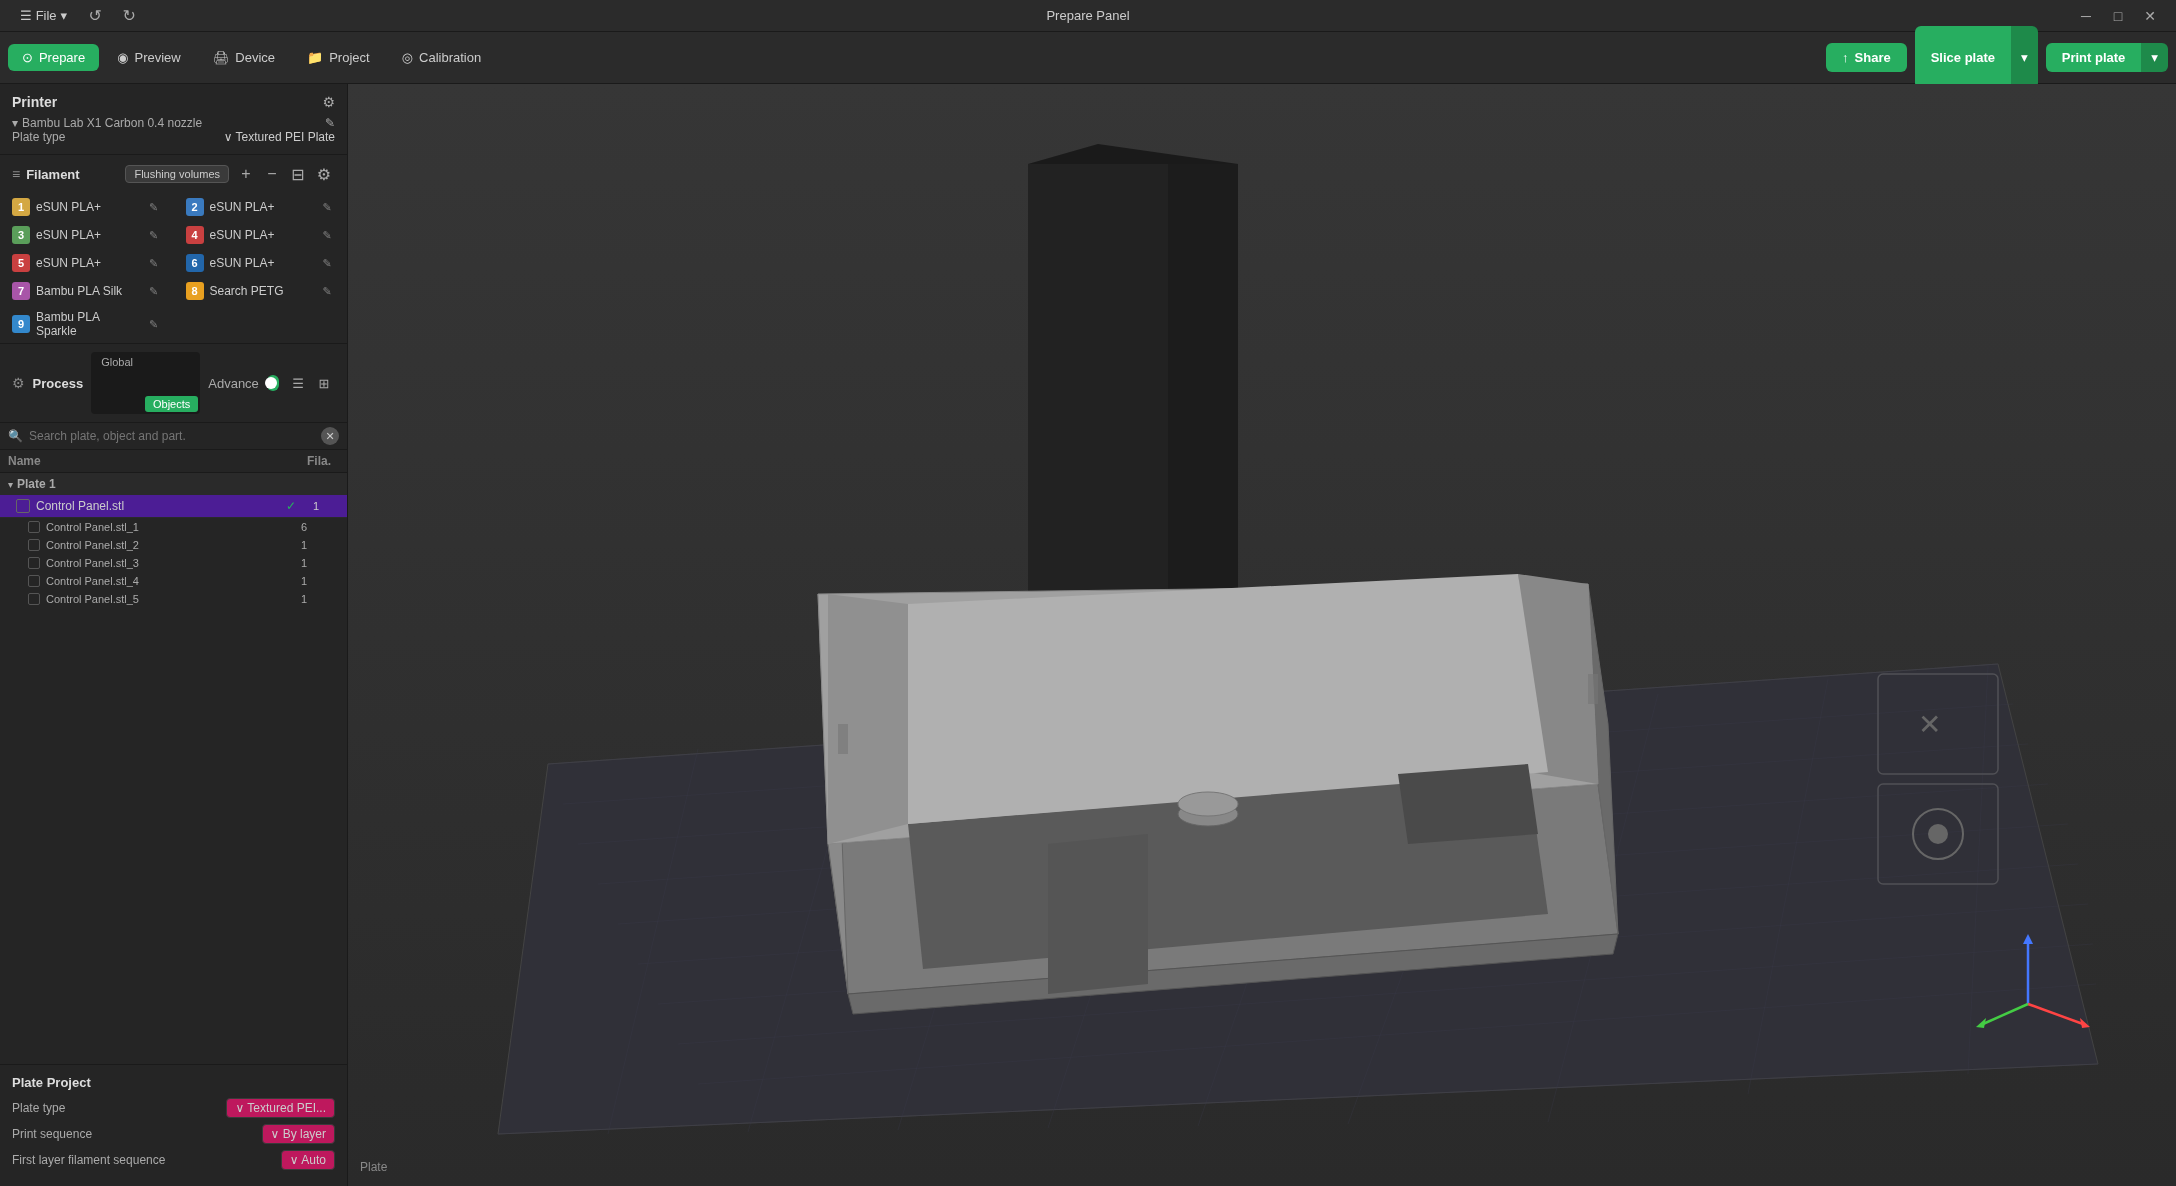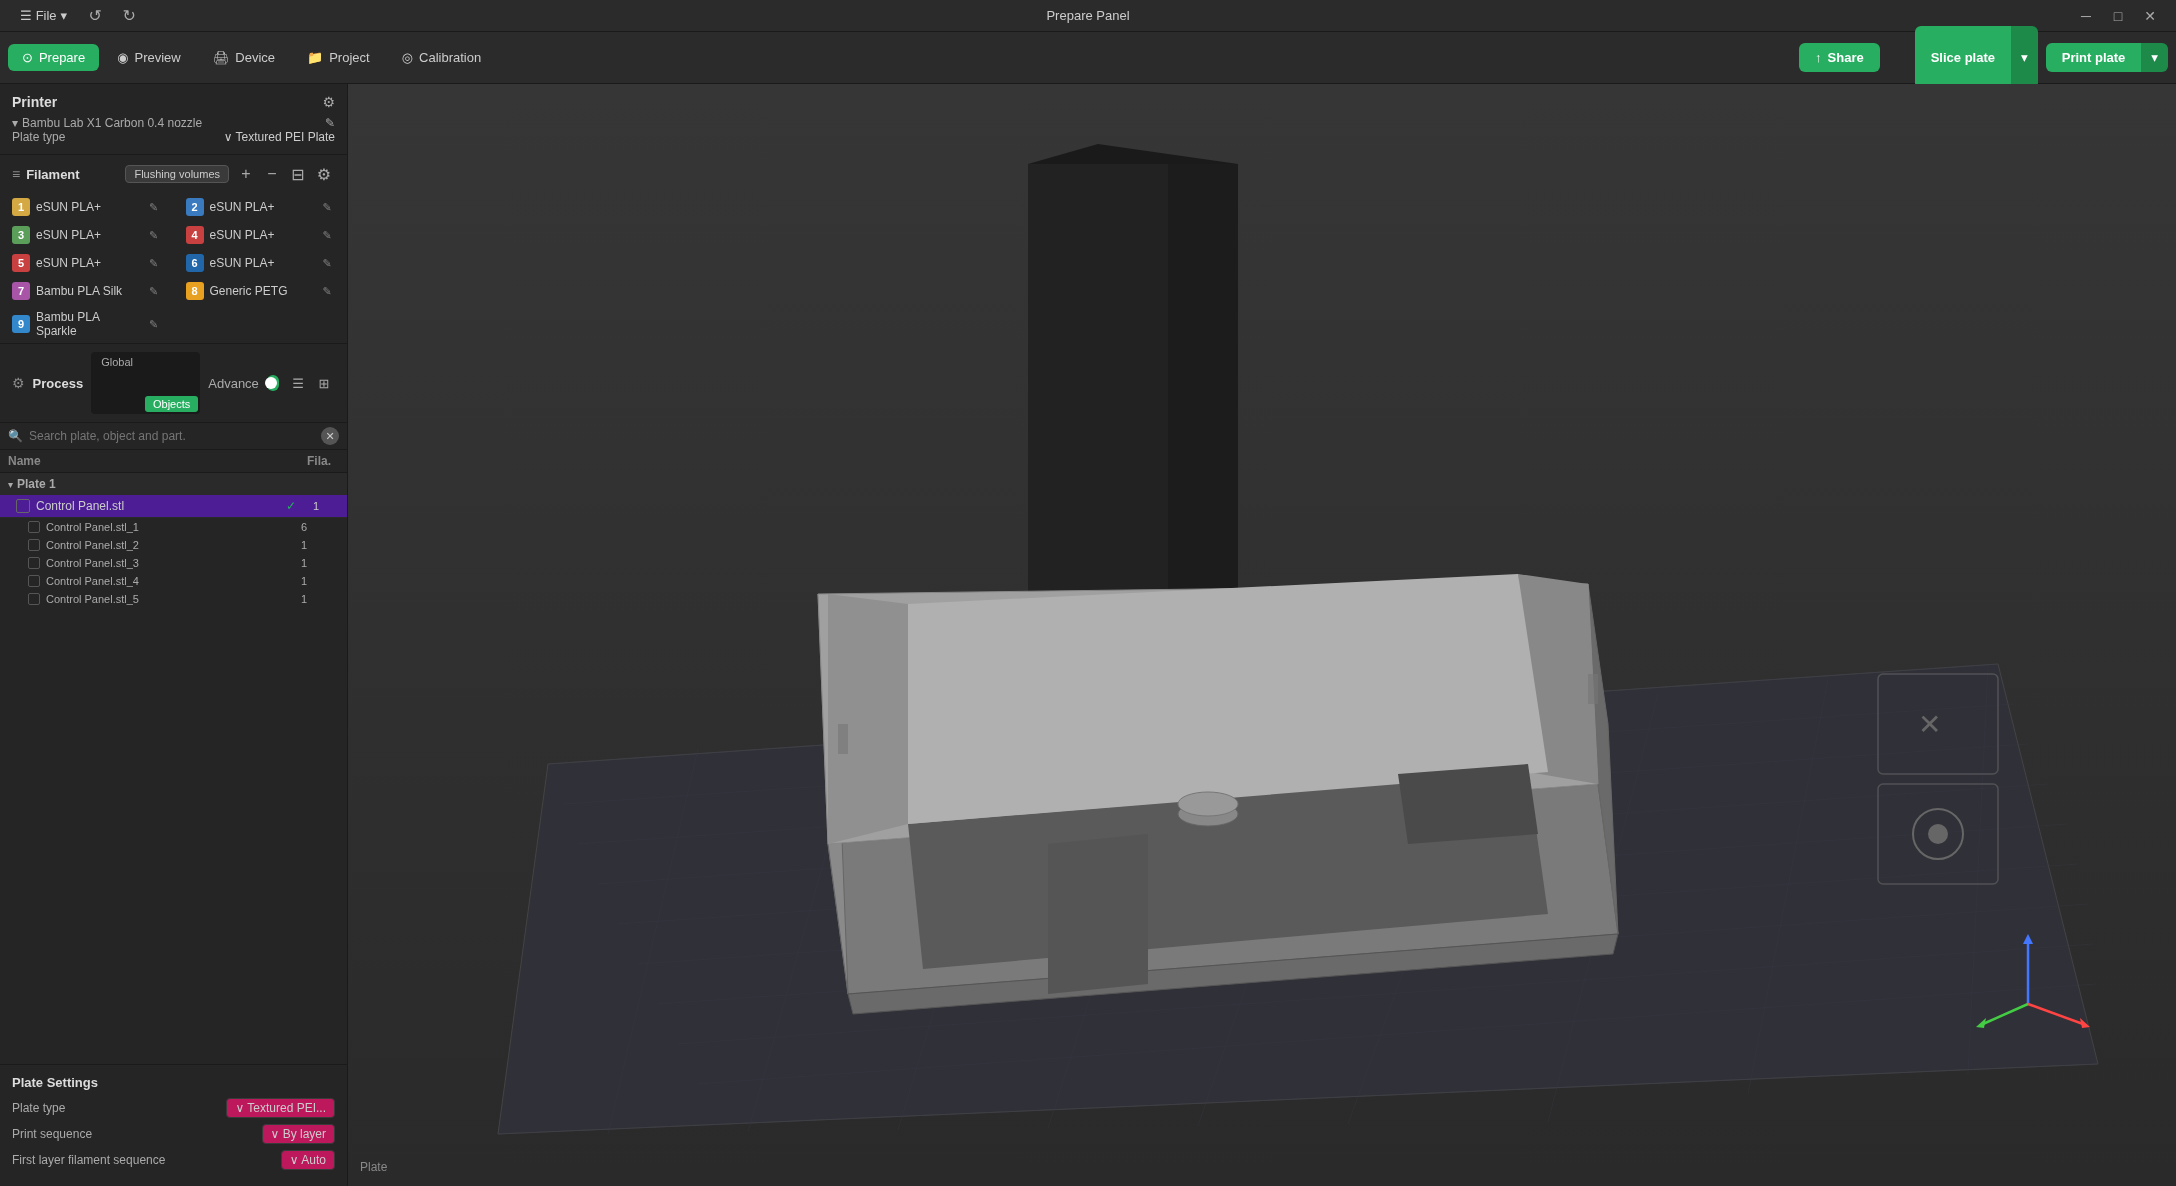--- a/index.html
+++ b/index.html
@@ -67,21 +67,21 @@
       background: #27ae60;
       border: none; border-radius: 6px;
       color: #fff; padding: 7px 16px;
       cursor: pointer; font-size: 13px; font-weight: 600;
     }
     .btn-slice {
       display: flex; align-items: center; gap: 4px;
       background: #27ae60;
       border: none; border-radius: 6px;
       color: #fff; padding: 24px 16px;
-      cursor: pointer; font-size: 13px; font-weight: 600; margin-left: 27px;
+      cursor: pointer; font-size: 13px; font-weight: 600;
     }
     .btn-print {
       display: flex; align-items: center; gap: 4px;
       background: #27ae60;
       border: none; border-radius: 6px;
       color: #fff; padding: 7px 16px;
       cursor: pointer; font-size: 13px; font-weight: 600;
     }
     .btn-dropdown {
       background: #1e8a4a;
@@ -549,21 +549,21 @@
           <span class="fil-name">eSUN PLA+</span>
           <span class="fil-edit">✎</span>
         </div>
         <div class="filament-item">
           <div class="fil-num" style="background:#a855a8;">7</div>
           <span class="fil-name">Bambu PLA Silk</span>
           <span class="fil-edit">✎</span>
         </div>
         <div class="filament-item">
           <div class="fil-num" style="background:#e8a020;">8</div>
-          <span class="fil-name">Generic PETG</span>
+          <span class="fil-name">Search PETG</span>
           <span class="fil-edit">✎</span>
         </div>
         <div class="filament-item">
           <div class="fil-num" style="background:#3388cc;">9</div>
           <span class="fil-name">Bambu PLA Sparkle</span>
           <span class="fil-edit">✎</span>
         </div>
       </div>
     </div>
 
@@ -625,21 +625,21 @@
         </div>
         <div class="tree-subitem">
           <div class="tree-subitem-icon"></div>
           <span class="tree-subitem-name">Control Panel.stl_5</span>
           <span class="tree-subitem-fila">1</span>
         </div>
       </div>
     </div>
 
     <div class="plate-settings">
-      <div class="plate-settings-title">Plate Settings</div>
+      <div class="plate-settings-title">Plate Project</div>
       <div class="setting-row">
         <span class="setting-label">Plate type</span>
         <button class="setting-value-btn">∨ Textured PEI...</button>
       </div>
       <div class="setting-row">
         <span class="setting-label">Print sequence</span>
         <button class="setting-value-btn">∨ By layer</button>
       </div>
       <div class="setting-row">
         <span class="setting-label">First layer filament sequence</span>

